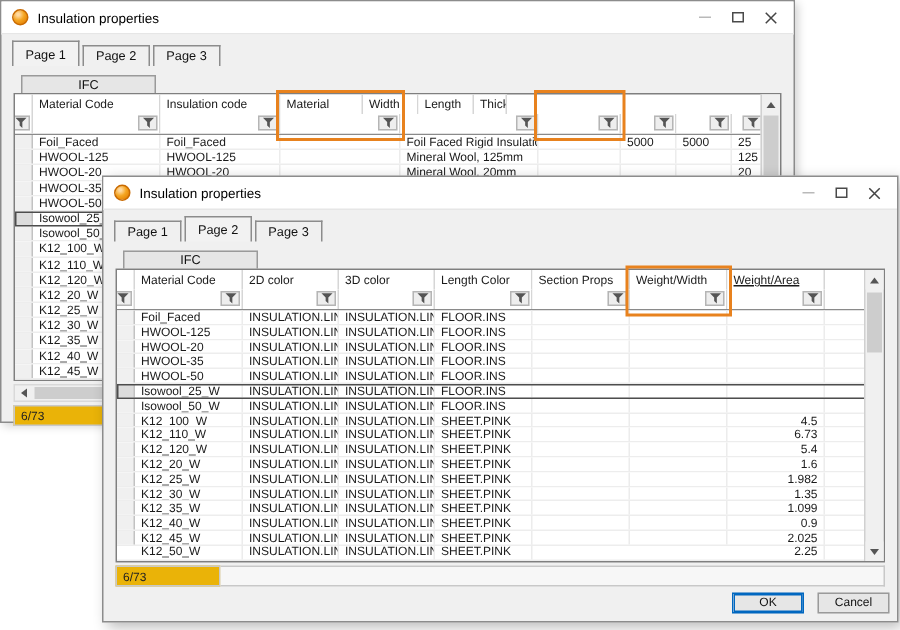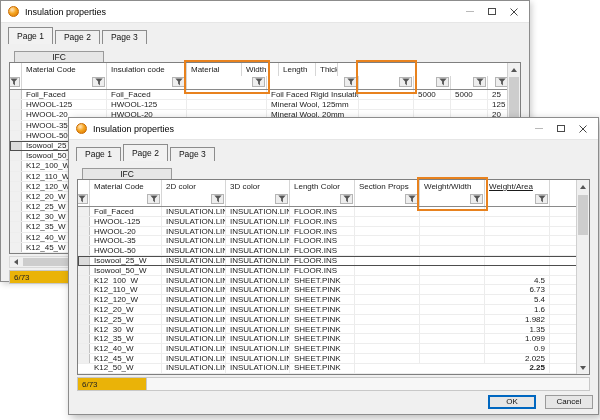--- a/index.html
+++ b/index.html
@@ -648,21 +648,21 @@
           <div class="gc dcell" style="width: 28px; line-height: 9.8px;"></div>
         </div>
         <div class="grow drow" style="height: 9.8px; align-items: flex-end;">
           <div class="gc rhcell" style="width: 12px; line-height: 9.8px;"></div>
           <div class="gc dcell" style="width: 72px; line-height: 9.8px;">K12_50_W</div>
           <div class="gc dcell" style="width: 64px; line-height: 9.8px;">INSULATION.LINE</div>
           <div class="gc dcell" style="width: 64px; line-height: 9.8px;">INSULATION.LINE</div>
           <div class="gc dcell" style="width: 65px; line-height: 9.8px;">SHEET.PINK</div>
           <div class="gc dcell" style="width: 65px; line-height: 9.8px;"></div>
           <div class="gc dcell" style="width: 65px; line-height: 9.8px;"></div>
-          <div class="gc dcell ar" style="width: 65px; line-height: 9.8px; font-weight: bold;">2.25</div>
+          <div class="gc dcell ar" style="width: 65px; line-height: 9.8px;">2.25</div>
           <div class="gc dcell" style="width: 28px; line-height: 9.8px;"></div>
         </div>
       </div>
     <div class="vscroll">
       <span class="varrow up">
           <span class="tri-up"></span>
         </span>
       <span class="vthumb" style="top:15px;height:40px;"></span>
       <span class="varrow down">
           <span class="tri-down"></span>

